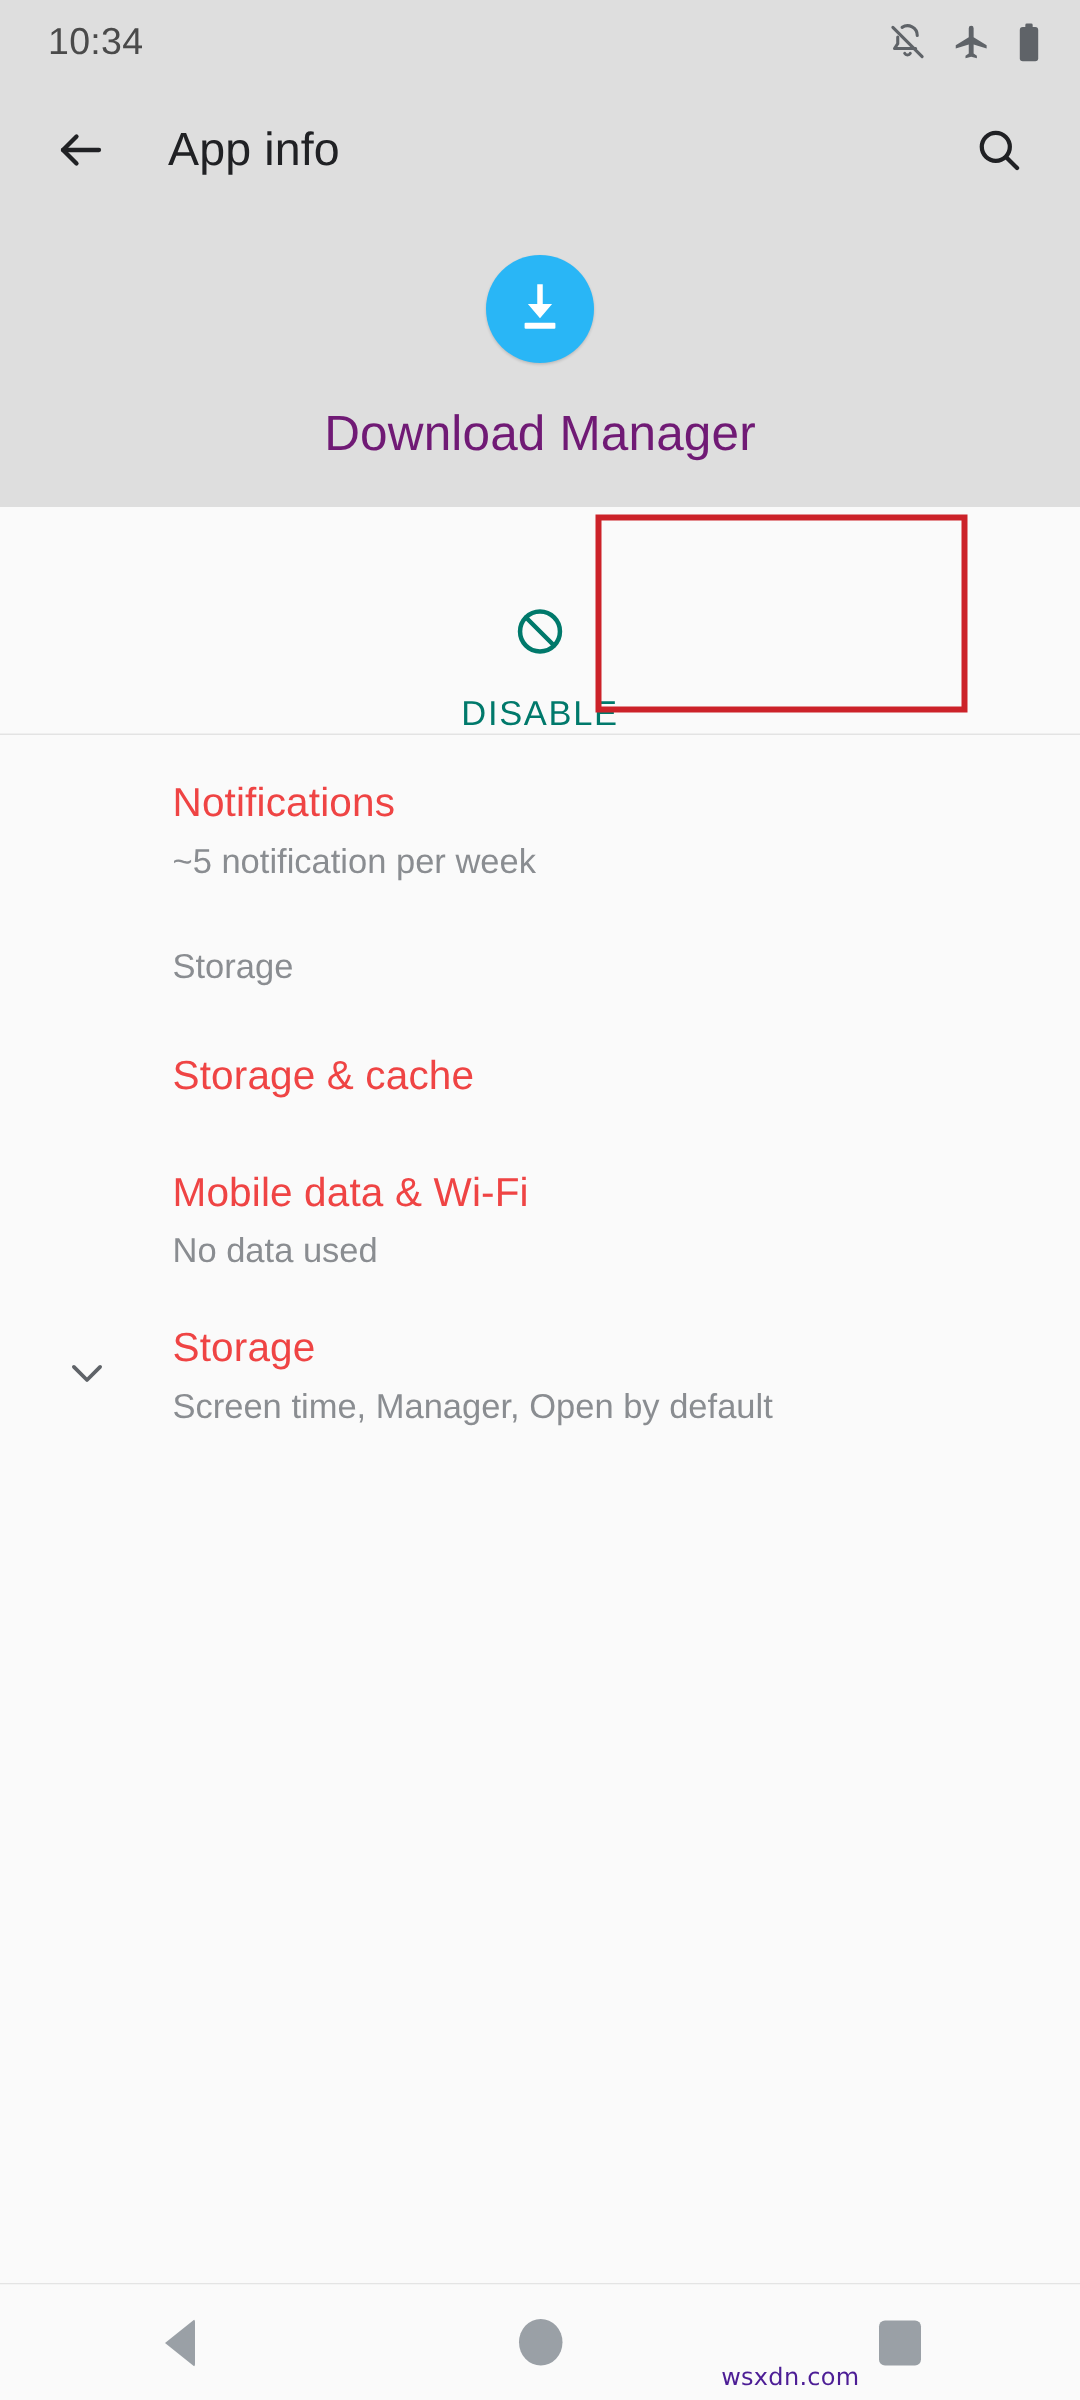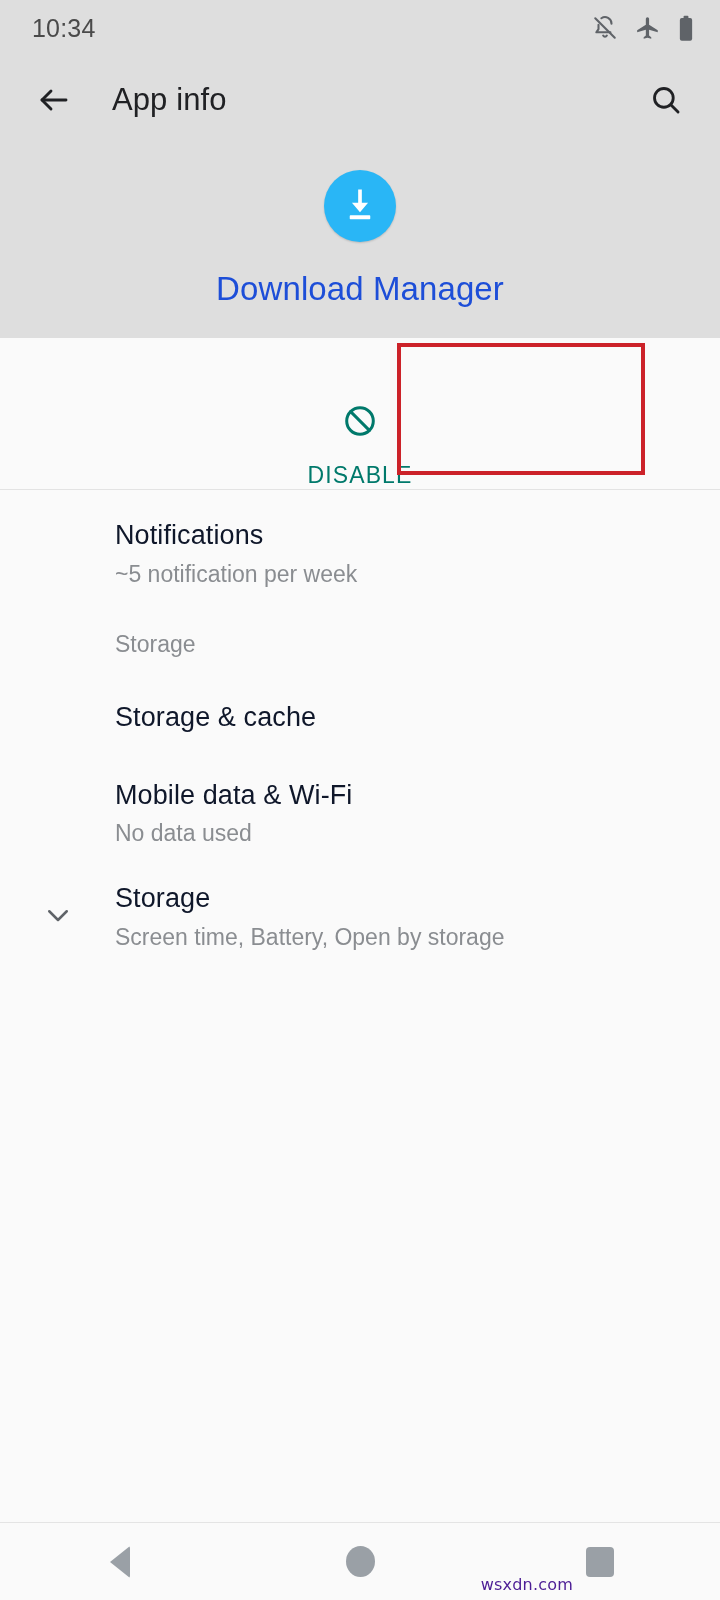--- a/index.html
+++ b/index.html
@@ -53,21 +53,21 @@
     display:flex; flex-direction:column; align-items:center;
   }
   .app-icon {
     width:72px; height:72px; border-radius:50%;
     background:#29b6f6;
     display:flex; align-items:center; justify-content:center;
     box-shadow:0 1px 2px rgba(0,0,0,0.16);
   }
   .app-name {
     margin-top:28px;
-    font-size:33px; color:#1d4ed8; font-weight:400; letter-spacing:0.1px;
+    font-size:33px; color:#701a75; font-weight:400; letter-spacing:0.1px;
   }
 
   
   .actions-row {
     position:absolute; left:0; top:338px; width:720px; height:152px;
     background:#fafafa;
     display:flex;
     border-bottom:1px solid #e3e3e3;
   }
   .action-btn {
@@ -98,21 +98,21 @@
     padding:17px 26px 17px 0;
     min-height:78px;
   }
   .item-leading {
     width:115px; flex:0 0 115px;
     display:flex; align-items:center; justify-content:center;
     padding-top:18px;
   }
   .item-text { flex:1 1 auto; }
   .item-title {
-    font-size:27px; color:#0f172a; font-weight:400; line-height:1.25; letter-spacing:0.1px;
+    font-size:27px; color:#ef4444; font-weight:400; line-height:1.25; letter-spacing:0.1px;
   }
   .item-summary {
     font-size:23px; color:#8a8d91; font-weight:400; margin-top:7px; line-height:1.25;
   }
 
   
   .nav-divider {
     position:absolute; left:0; top:1522px; width:720px; height:1px;
     background:#e4e4e4;
   }
@@ -253,21 +253,21 @@
     </div>
 
     <div class="list-item">
       <div class="item-leading">
         <svg width="30" height="30" viewBox="0 0 24 24" fill="none" stroke="#5f6368" stroke-width="2" stroke-linecap="round" stroke-linejoin="round">
           <polyline points="5,9 12,16 19,9"></polyline>
         </svg>
       </div>
       <div class="item-text">
         <div class="item-title">Storage</div>
-        <div class="item-summary">Screen time, Battery, Open by storage</div>
+        <div class="item-summary">Screen time, Manager, Open by default</div>
       </div>
     </div>
 
   </div>
 
   <div class="nav-divider"></div>
   <div class="nav-bar">
     <div class="nav-btn">
       <span class="nav-back-tri"></span>
     </div>

